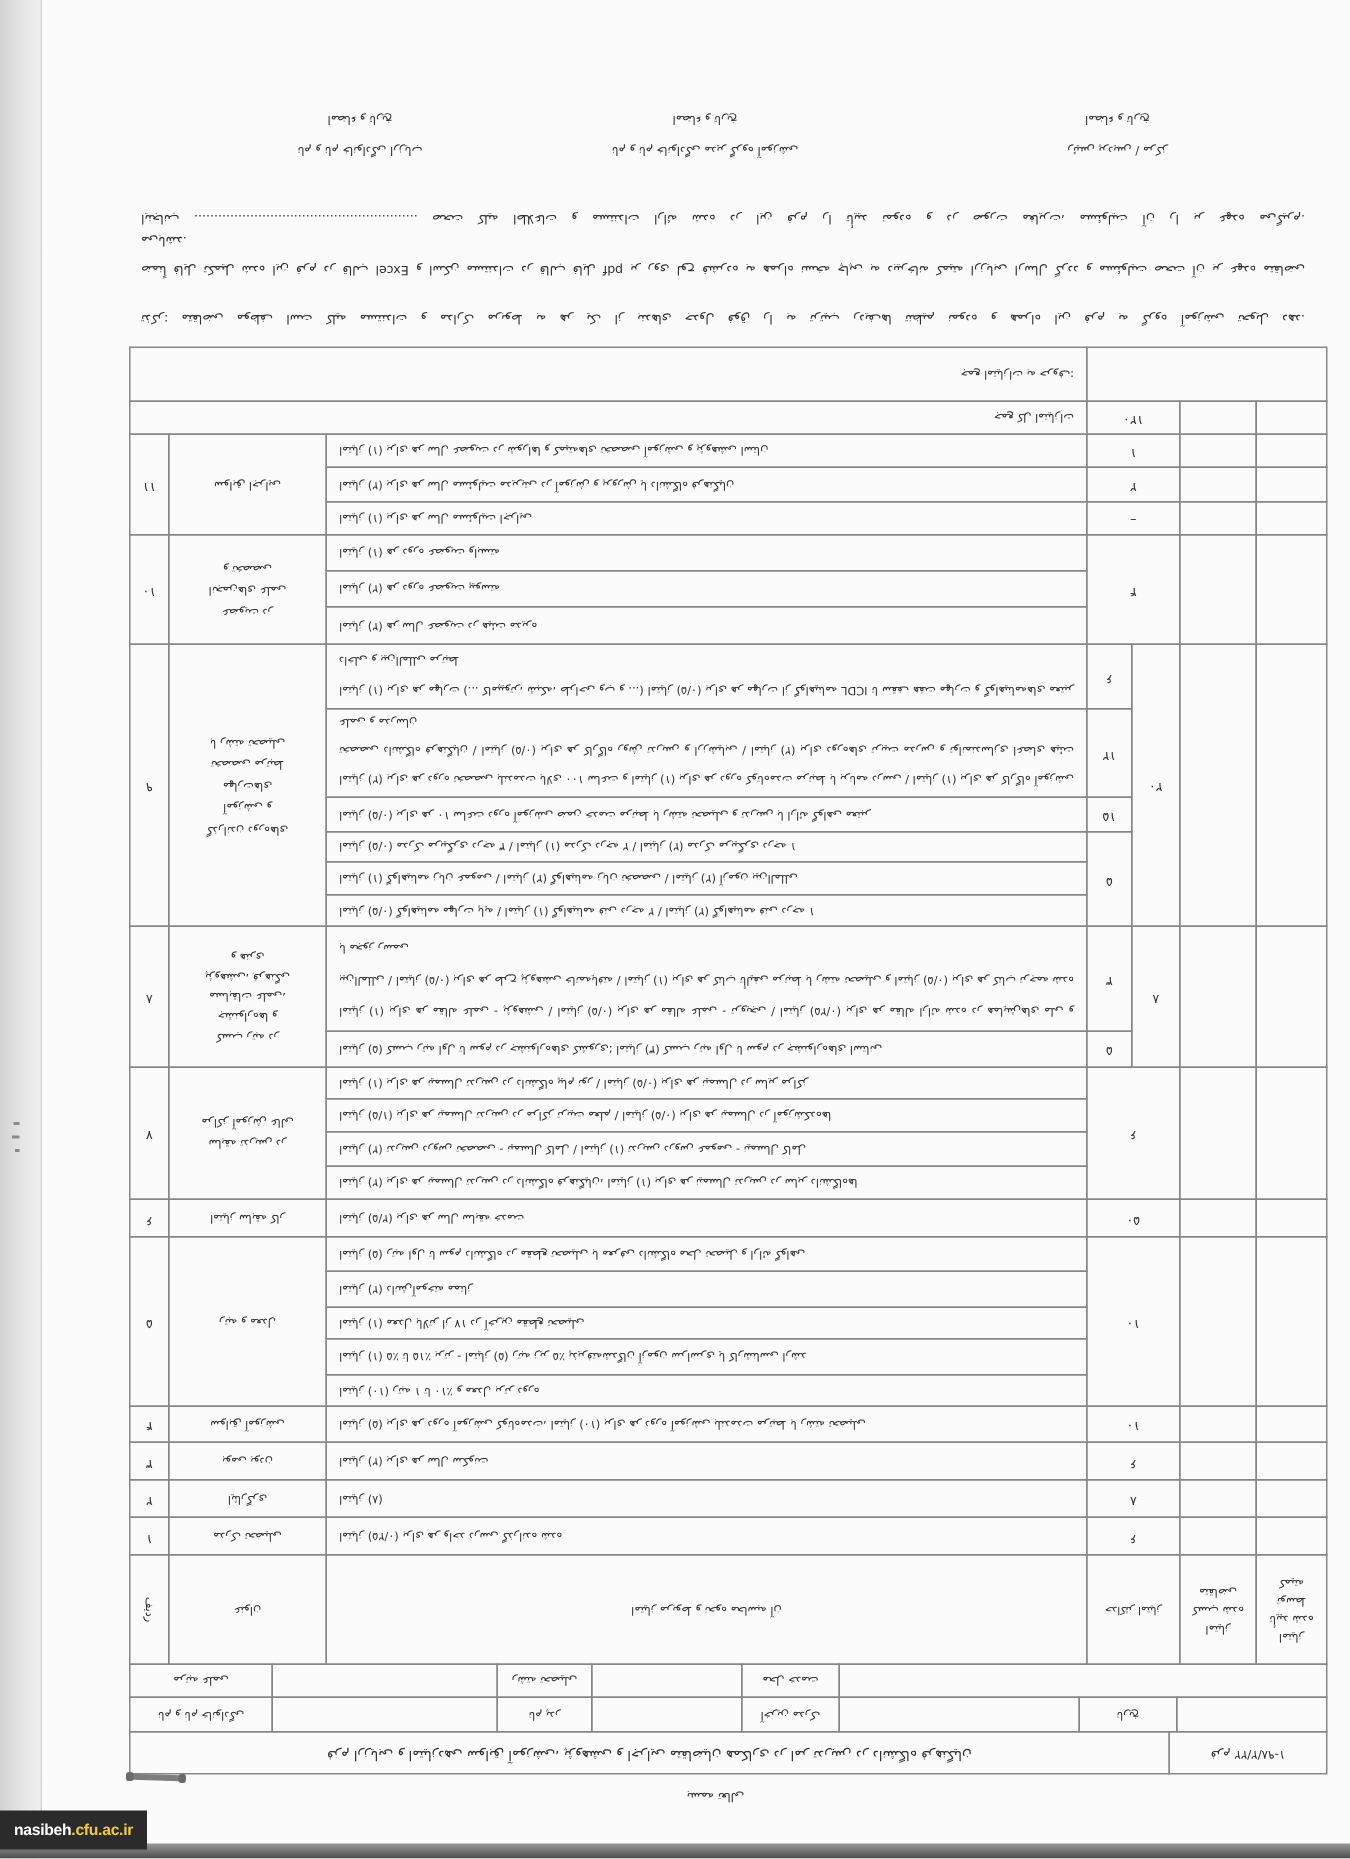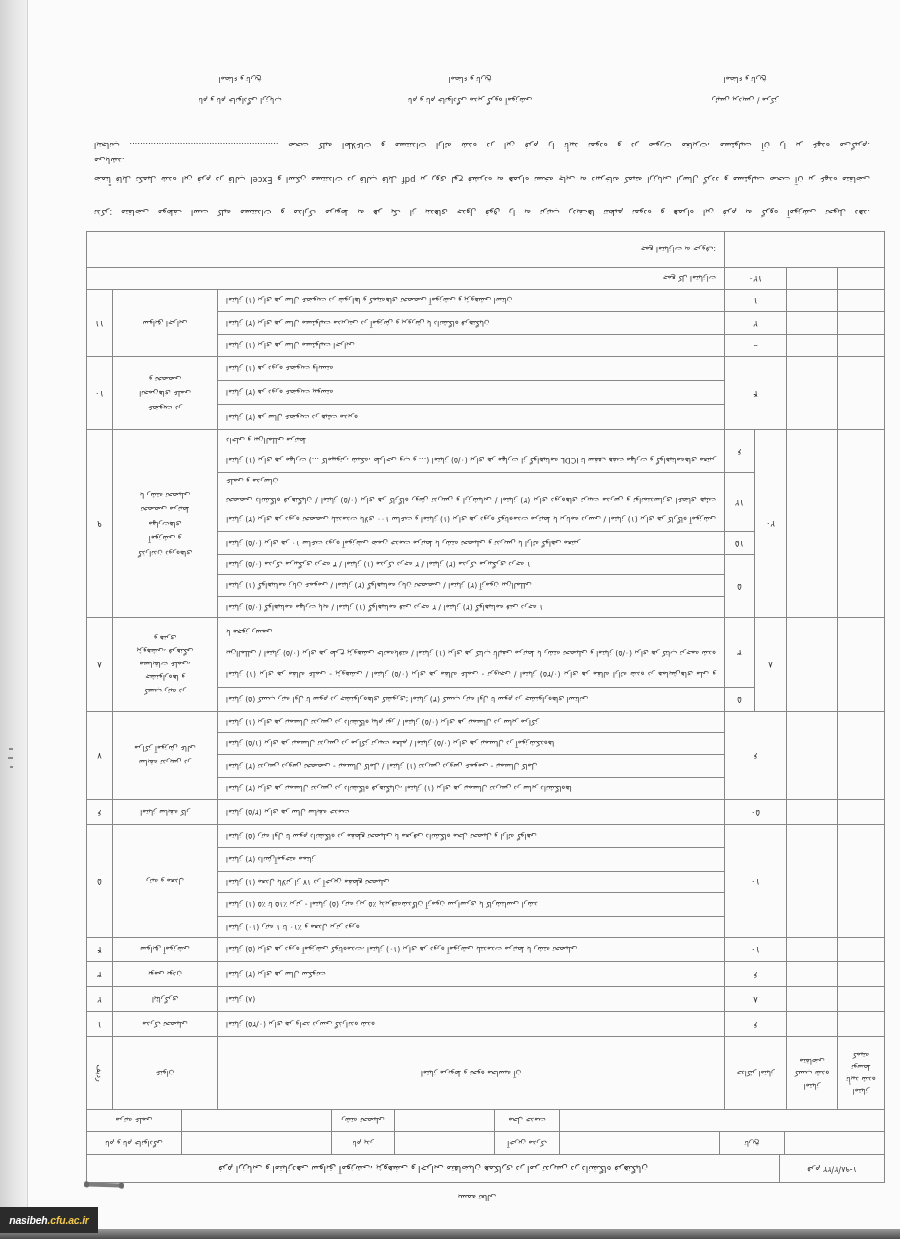--- a/index.html
+++ b/index.html
@@ -4,21 +4,21 @@
 <style>
 html,body{margin:0;padding:0;}
 body{width:900px;height:1239px;position:relative;overflow:hidden;background:#fbfbfb;font-family:"DejaVu Sans",sans-serif;}
 .scan-edge-left{position:absolute;left:0;top:0;width:27px;height:1239px;background:linear-gradient(to right,#d2d2d2,#e6e6e6 55%,#f0f0f0);}
 .scan-edge-line{position:absolute;left:27px;top:0;width:1px;height:1229px;background:#d4d4d4;}
 .scan-edge-bottom{position:absolute;left:0;top:1229px;width:900px;height:10px;background:linear-gradient(#9a9a9a,#4c4c4c);}
 .edge-mark{position:absolute;background:#8a8a8a;}
 .staple{position:absolute;left:86px;top:1183px;width:36px;height:4px;background:#7d7d7d;border-radius:2px;transform:rotate(2deg);}
 .staple:before,.staple:after{content:"";position:absolute;top:-1px;width:5px;height:6px;background:#6a6a6a;border-radius:2px;}
 .staple:before{left:-2px}.staple:after{right:-2px}
-.watermark{position:absolute;left:0;top:1207px;width:98px;height:26px;background:#2b2b2b;display:flex;align-items:center;justify-content:center;font-family:"Liberation Sans",sans-serif;font-weight:bold;font-style:italic;font-size:10.5px;letter-spacing:-0.2px;}
+.watermark{position:absolute;left:0;top:1207px;width:98px;height:26px;background:#2b2b2b;display:flex;align-items:center;justify-content:center;font-family:"Liberation Sans",sans-serif;font-weight:bold;font-size:10.5px;letter-spacing:-0.2px;}
 .wm-name{color:#ffffff;}
 .wm-domain{color:#f2c84b;}
 .pg{position:absolute;left:0;top:0;width:900px;height:1239px;transform:rotate(180deg);transform-origin:450px 619.5px;direction:rtl;color:#2f2f2f;font-family:"DejaVu Sans",sans-serif;}
 .c{position:absolute;box-sizing:border-box;border:1px solid #878787;display:flex;align-items:center;justify-content:center;text-align:center;font-size:7.6px;line-height:1.3;overflow:hidden;white-space:pre-line;}
 .t{justify-content:flex-start;text-align:right;padding:0 8px;white-space:nowrap;}
 .p{display:block;text-align:justify;white-space:normal;padding:2px 8px 0 8px;}
 .n{font-size:8.5px;}
 .lbl-left{justify-content:flex-end;padding-left:8px;}
 .vert{display:inline-block;transform:rotate(-90deg);white-space:nowrap;}
 .line{position:absolute;left:30px;width:776px;font-size:8.4px;white-space:nowrap;text-align:justify;text-align-last:justify;}

